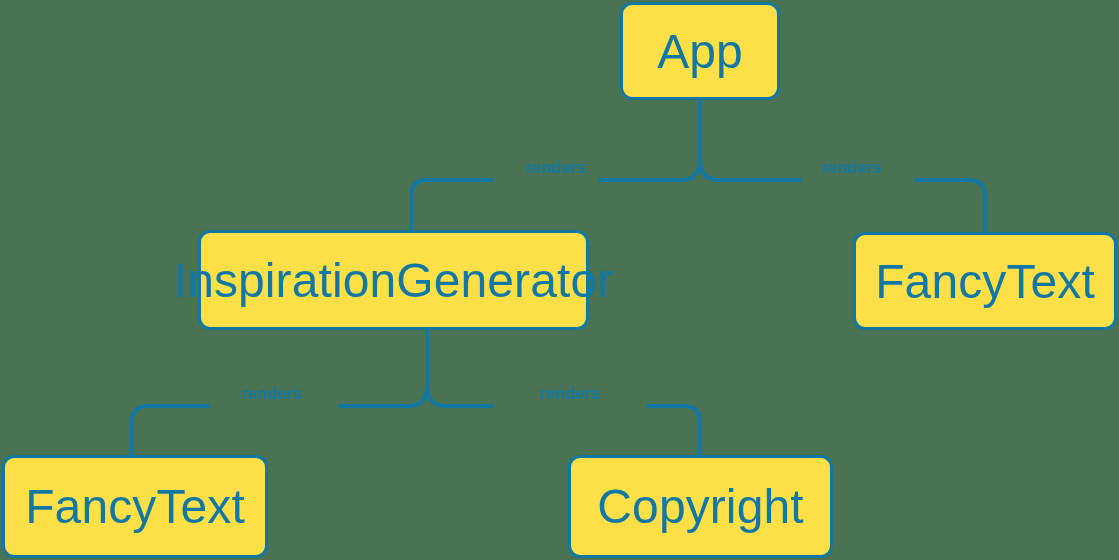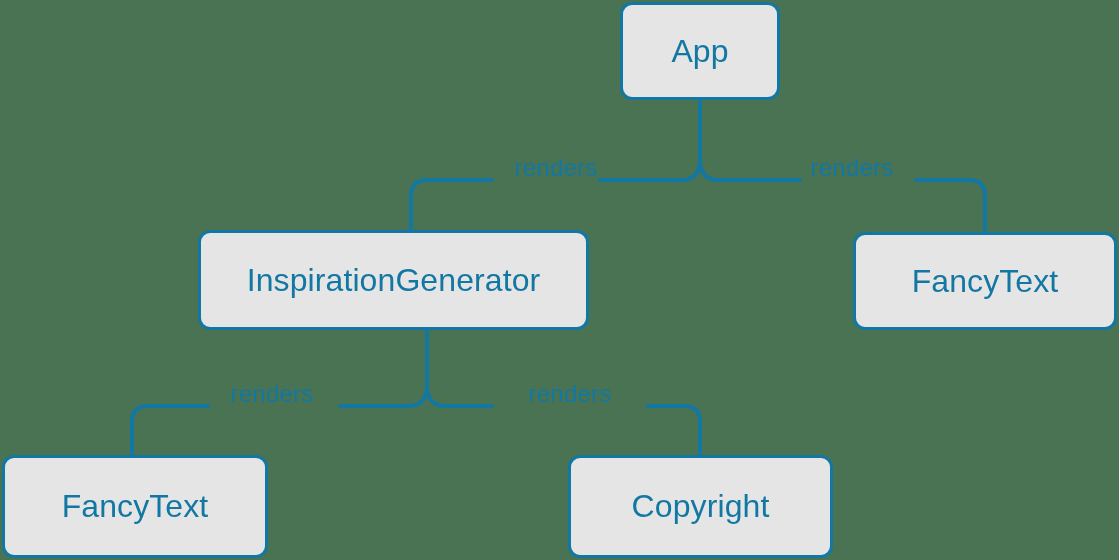--- a/index.html
+++ b/index.html
@@ -21,37 +21,37 @@
   #connectors {
     position: absolute;
     left: 0;
     top: 0;
     width: 1119px;
     height: 560px;
   }
   .node {
     position: absolute;
     box-sizing: border-box;
-    background: #e5e5e5;
+    background: #fde047;
     border: 3px solid #1278a3;
     border-radius: 12px;
     display: flex;
     align-items: center;
     justify-content: center;
     color: #1278a3;
-    font-size: 32px;
+    font-size: 48px;
     font-weight: 400;
     letter-spacing: 0.1px;
     white-space: nowrap;
   }
   .edge-label {
     position: absolute;
     color: #1278a3;
-    font-size: 24px;
-    font-weight: 400;
+    font-size: 16px;
+    font-weight: 700;
     white-space: nowrap;
     transform: translate(-50%, -50%);
     letter-spacing: 0.2px;
   }
 </style>
 </head>
 <body>
 
 <div id="diagram">
 

